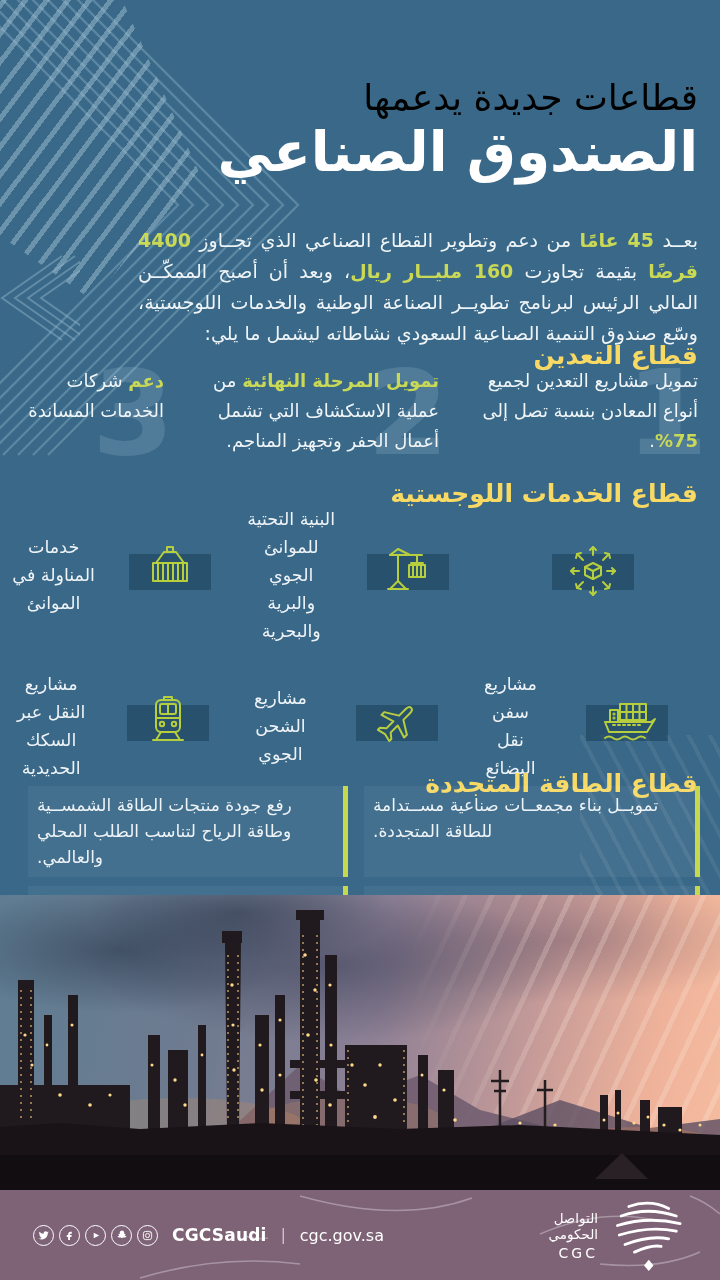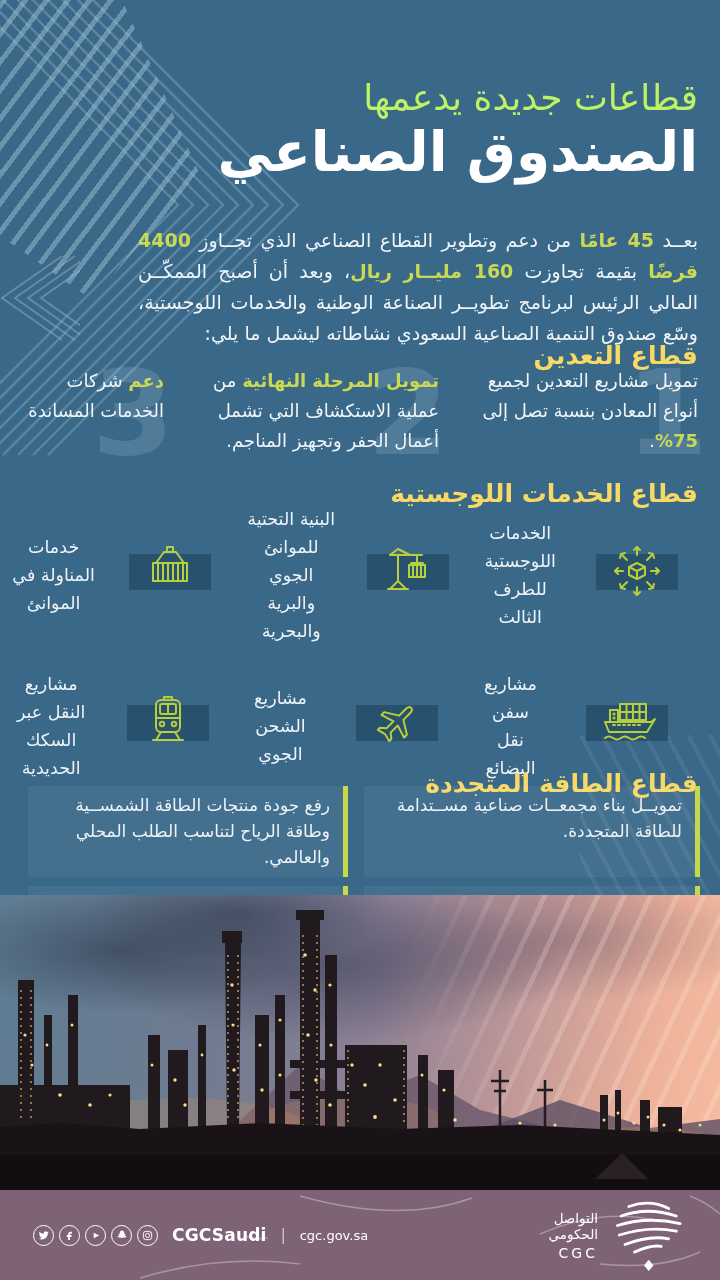--- a/index.html
+++ b/index.html
@@ -8,21 +8,21 @@
   
   .chevrons{position:absolute;top:0;left:0;pointer-events:none;}
   .corner-stripes{position:absolute;top:-30px;left:-40px;width:240px;height:330px;
       background:repeating-linear-gradient(127deg,rgba(165,197,214,.55) 0 5px,transparent 5px 17px);
       clip-path:polygon(0 0,62% 0,100% 62%,55% 100%,0 72%);opacity:.85;}
   .small-chevrons{position:absolute;top:248px;left:0;}
   .right-streaks{position:absolute;top:735px;right:0;width:140px;height:165px;
       background:repeating-linear-gradient(62deg,rgba(255,255,255,.07) 0 4px,transparent 4px 19px);}
   
   .title{position:absolute;top:74px;right:22px;text-align:right;direction:rtl;}
-  .title .l1{font-size:36px;color:#bef264;font-weight:400;line-height:48px;}
+  .title .l1{font-size:36px;color:#000000;font-weight:400;line-height:48px;}
   .title .l2{font-size:55px;color:#ffffff;font-weight:700;line-height:60px;}
   
   .intro{position:absolute;top:206px;right:22px;left:94px;direction:rtl;
          text-align:justify;text-align-last:right;
          font-size:19px;line-height:31px;color:#eff4f7;margin-left:44px;}
   .hl{color:#c9d855;font-weight:700;}
   
   .sec-h{position:absolute;right:22px;direction:rtl;font-size:25px;font-weight:700;color:#f7d964;}
   
   .mining-cols{position:absolute;top:360px;right:22px;left:14px;direction:rtl;
@@ -41,21 +41,21 @@
       background:rgba(17,49,72,.42);}
   .icon-wrap svg{position:relative;z-index:1;}
   .lg-label{margin-top:9px;font-size:17.5px;line-height:28px;color:#eef3f7;
       white-space:pre-line;text-align:center;direction:rtl;}
   .ic{stroke:#b7cf3d;stroke-width:2;fill:none;stroke-linecap:round;stroke-linejoin:round;}
   
   .en-grid{position:absolute;top:786px;right:20px;left:28px;direction:rtl;
       display:grid;grid-template-columns:336px 320px;column-gap:16px;row-gap:9px;}
   .en-box{background:rgba(255,255,255,.055);border-right:5px solid #c6d94d;
       padding:6px 13px 7px 9px;font-size:17px;line-height:26px;color:#eef3f7;
-      text-align:right;direction:rtl;min-height:52px;}
+      text-align:left;direction:rtl;min-height:52px;}
   
   .photo{position:absolute;top:895px;left:0;width:720px;height:295px;overflow:hidden;
       background:linear-gradient(101deg,#5e7d93 0%,#6f7b90 30%,#8e8095 52%,#c49a98 72%,#eeb29a 88%,#f6bda0 100%);}
   .clouds{position:absolute;inset:0;background:
       radial-gradient(ellipse 260px 90px at 120px 55px,rgba(42,54,74,.6),transparent 70%),
       radial-gradient(ellipse 340px 110px at 330px 70px,rgba(52,58,82,.55),transparent 70%),
       radial-gradient(ellipse 220px 70px at 240px 18px,rgba(36,46,66,.5),transparent 70%),
       radial-gradient(ellipse 300px 90px at 560px 45px,rgba(92,74,96,.38),transparent 70%);}
   .streaks{position:absolute;top:0;right:0;width:310px;height:100%;
       background:repeating-linear-gradient(115deg,rgba(255,242,230,.22) 0 5px,transparent 5px 24px);
@@ -63,21 +63,21 @@
       mask-image:linear-gradient(to left,#000 55%,transparent);}
   .photo svg{position:absolute;inset:0;}
   
   .footer{position:absolute;top:1190px;left:0;width:720px;height:90px;background:#7e6276;}
   .foot-arcs{position:absolute;inset:0;}
   .foot-left{position:absolute;left:33px;top:0;height:100%;display:flex;align-items:center;gap:5px;direction:ltr;}
   .soc{width:21px;height:21px;border:1.6px solid #fff;border-radius:50%;
       display:flex;align-items:center;justify-content:center;box-sizing:border-box;flex:none;}
   .handle{margin-left:9px;font-size:17px;font-weight:700;color:#fff;letter-spacing:.2px;}
   .divider{margin:0 9px;color:rgba(255,255,255,.65);font-size:15px;}
-  .website{font-size:13px;color:#fff;}
+  .website{font-size:16px;color:#fff;}
   .foot-logo{position:absolute;right:30px;top:7px;display:flex;align-items:center;gap:0;direction:ltr;}
   .logo-text{text-align:right;color:#fff;line-height:16px;}
   .logo-text .a{font-size:13.5px;}
   .logo-text .cgc{font-size:14px;letter-spacing:3px;margin-top:3px;}
 </style>
 </head>
 <body>
 
 <svg class="chevrons" width="330" height="470">
   <g fill="none" stroke="rgba(125,165,190,.5)" stroke-width="2.4">
@@ -147,22 +147,20 @@
         <line x1="38" y1="17" x2="44" y2="11"></line>
           <polyline points="40,10 44,11 45,15"></polyline>
         <line x1="18" y1="17" x2="12" y2="11"></line>
           <polyline points="11,15 12,11 16,10"></polyline>
         <line x1="38" y1="39" x2="44" y2="45"></line>
           <polyline points="45,41 44,45 40,46"></polyline>
         <line x1="18" y1="39" x2="12" y2="45"></line>
           <polyline points="16,46 12,45 11,41"></polyline>
       </svg>
       </div>
-    <div class="lg-label">الخدمات اللوجستية
-للطرف الثالث</div>
   </div>
 
   <div class="lg-cell">
     <div class="icon-wrap">
         <div class="icon-bg"></div>
       <svg width="58" height="56" viewBox="0 0 56 56" class="ic">
         <line x1="18" y1="12" x2="18" y2="38"></line>
           <line x1="10" y1="12" x2="42" y2="12"></line>
         <line x1="18" y1="6" x2="10" y2="12"></line>
           <line x1="18" y1="6" x2="30" y2="12"></line>

